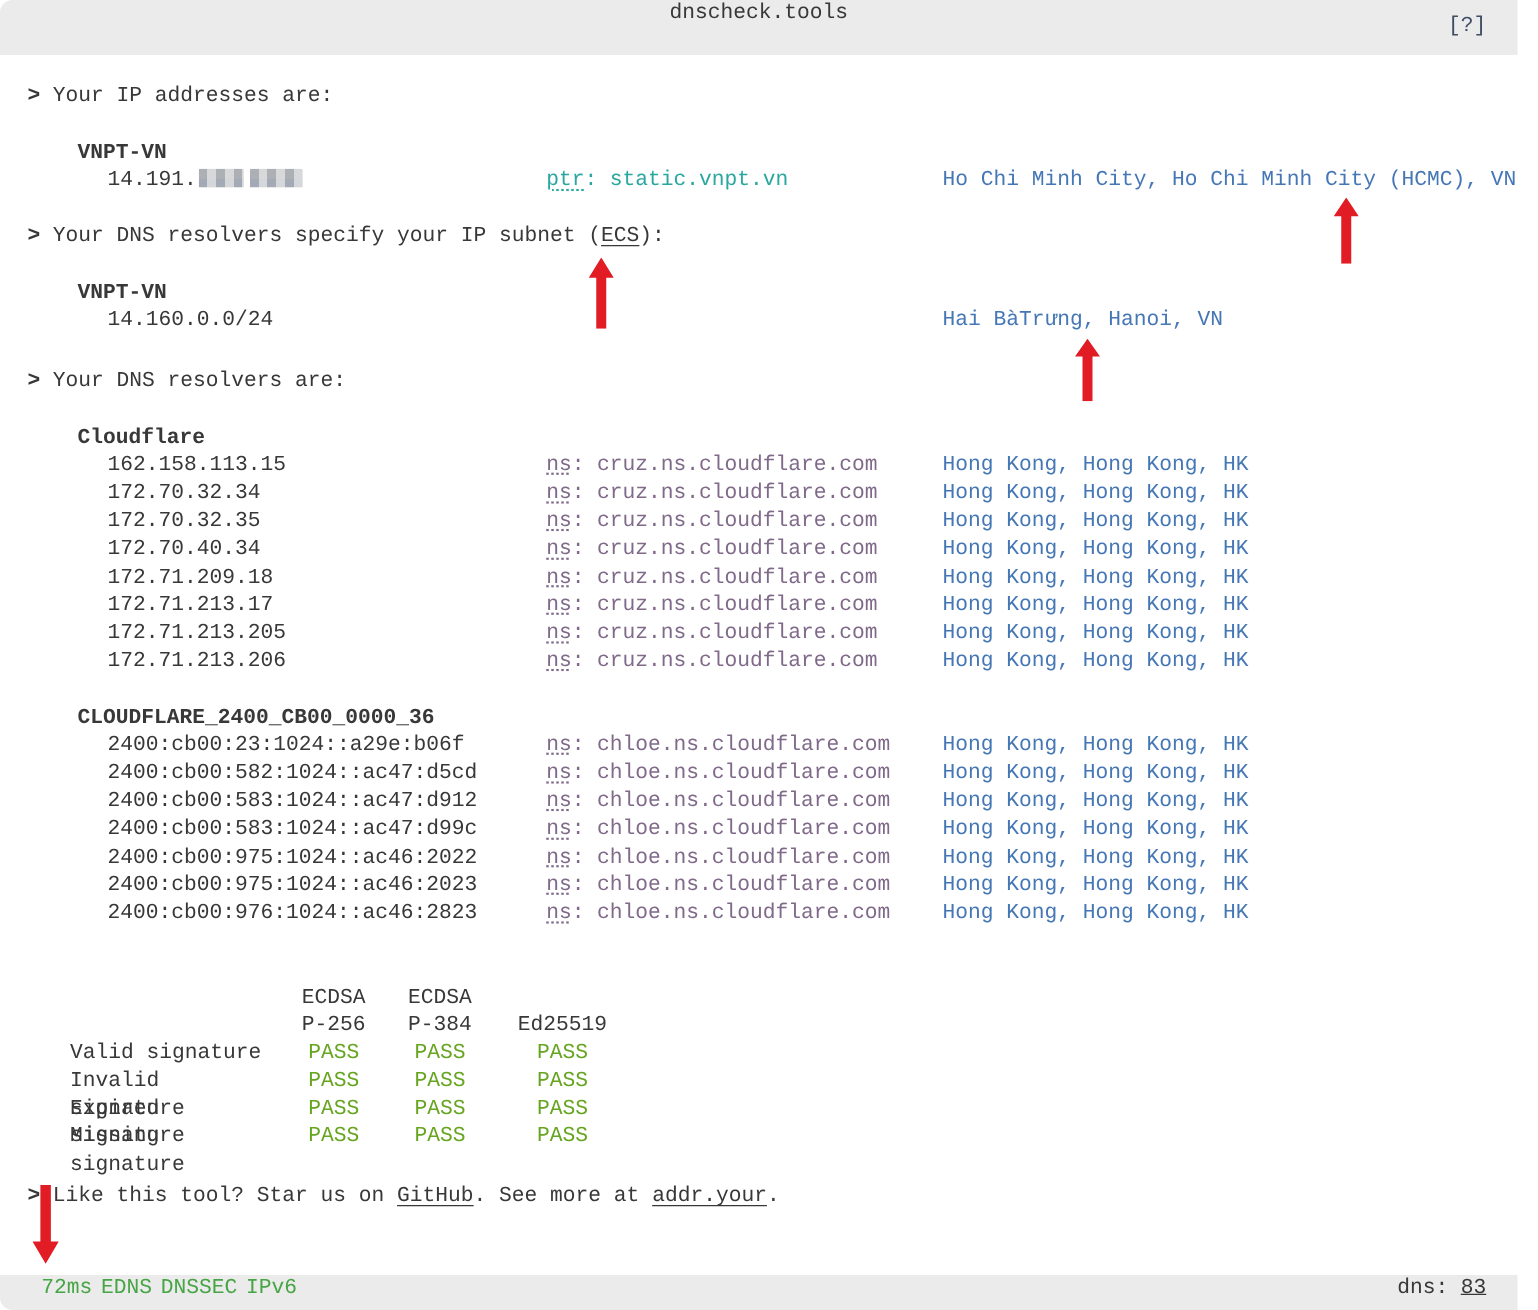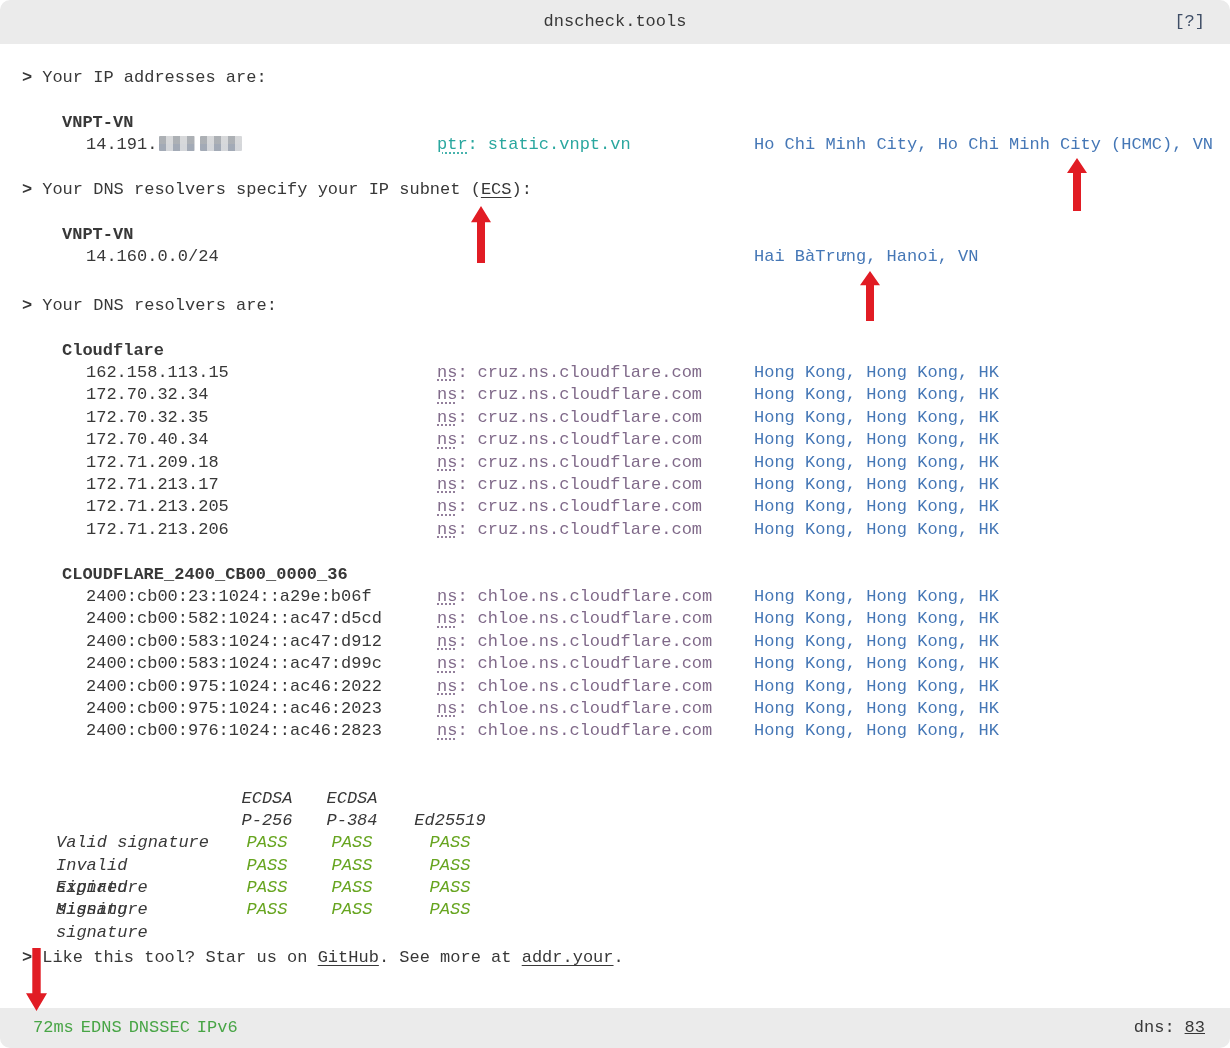--- a/index.html
+++ b/index.html
@@ -4,23 +4,23 @@
 <style>
   html,body{margin:0;padding:0;}
   body{
     width:1230px;height:1048px;position:relative;background:#ffffff;overflow:hidden;
     font-family:"Liberation Mono","DejaVu Sans Mono",monospace;
     font-size:17px;line-height:22.4px;color:#383838;
   }
   .page{position:absolute;inset:0;border-radius:10px;overflow:hidden;}
 
   
-  .bar{position:absolute;left:0;right:0;background:#ebebeb;display:flex;align-items:center;}
+  .bar{position:absolute;left:0;right:16px;background:#ebebeb;display:flex;}
   .bar.top{top:0;height:44px;justify-content:center;}
-  .bar.bottom{bottom:0;height:40px;justify-content:space-between;padding:0 25px 0 33px;box-sizing:border-box;}
+  .bar.bottom{bottom:0;height:28px;justify-content:space-between;padding:0 25px 0 33px;box-sizing:border-box;}
   .help-link{position:absolute;right:25px;top:0;height:44px;display:flex;align-items:center;color:#3f4e66;text-decoration:none;cursor:pointer;}
 
   
   .main{position:absolute;top:44px;left:12px;right:0;padding:23px 0 0 10px;}
   .line{height:22.4px;white-space:pre;}
   .blank{height:22.4px;}
   .caret{font-weight:700;padding-right:10px;}
   .indent1{padding-left:40px;font-weight:bold;}      
   .rowgrid{display:grid;grid-template-columns:351px 317px 1fr;padding-left:64px;height:22.4px;white-space:pre;}
   .teal{color:#2aa79f;}
@@ -35,21 +35,21 @@
   .mosaic{display:inline-block;height:15px;vertical-align:-2px;border-radius:1px;
     background:
       repeating-linear-gradient(90deg,rgba(140,150,165,.55) 0 7px,rgba(215,217,220,.9) 7px 14px),
       repeating-linear-gradient(0deg,rgba(175,180,190,.8) 0 7px,rgba(205,200,190,.85) 7px 15px);
     filter:blur(.4px);
   }
   .mosaic.m1{width:36px;margin-left:2px;}
   .mosaic.m2{width:42px;margin-left:5px;}
 
   
-  .sigtable{padding-left:34px;font-style:italic;}
+  .sigtable{padding-left:34px;}
   .sigrow{display:grid;grid-template-columns:169px 84px 86px 110px;height:22.4px;}
   .sigrow .c{text-align:center;}
 
   
   .status-left{display:flex;}
   .status-item{color:#48a546;}
   .status-item + .status-item{margin-left:7px;}
   .dns-count{color:#383838;}
   .dns-count .val{margin-left:10px;text-decoration:underline;}
 

